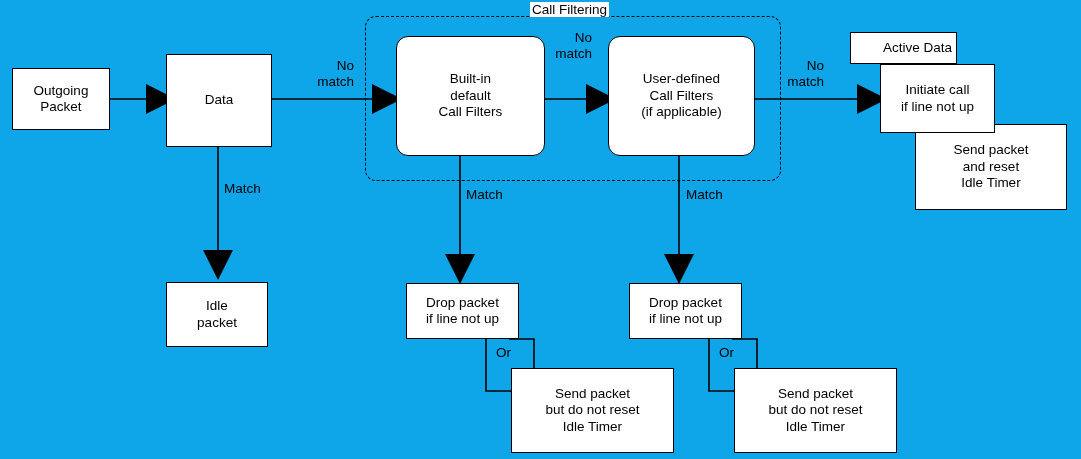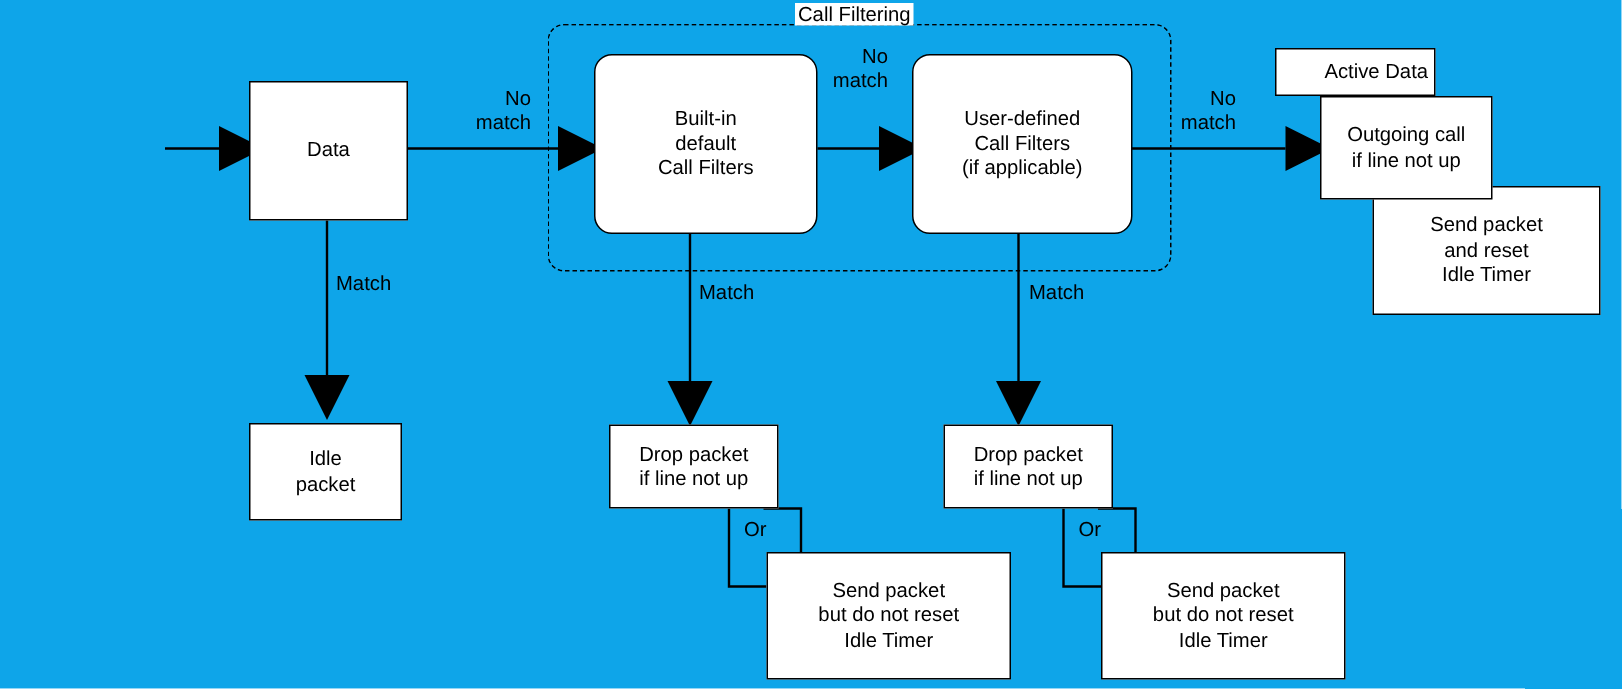--- a/index.html
+++ b/index.html
@@ -112,34 +112,36 @@
       <path d="M 732,339 L 757,339 L 757,389"></path>
       <path d="M 709,339 L 709,391 L 734,391"></path>
 
       <path d="M 994,64 L 994,133"></path>
     </g>
   </svg>
 
   <div class="grp-dashed" style="left:365px; top:16px; width:416px; height:165px;"></div>
   <div class="grp-label" style="left:530px; top:2px;">Call Filtering</div>
 
+  <div class="node" style="left:12px; top:68px; width:98px; height:62px;">Outgoing
+Packet</div>
 
   <div class="node" style="left:166px; top:54px; width:106px; height:93px;">Data</div>
 
   <div class="node rounded" style="left:396px; top:36px; width:149px; height:120px;">Built-in
 default
 Call Filters</div>
 
   <div class="node rounded" style="left:608px; top:36px; width:147px; height:120px;">User-defined
 Call Filters
 (if applicable)</div>
 
   <div class="node" style="left:850px; top:32px; width:107px; height:32px; z-index:5;padding-left:28px;">Active Data</div>
 
-  <div class="node" style="left:880px; top:64px; width:115px; height:69px; z-index:4;">Outgoing call
+  <div class="node" style="left:880px; top:64px; width:115px; height:69px; z-index:4;">Initiate call
 if line not up</div>
 
   <div class="node" style="left:915px; top:124px; width:152px; height:86px; z-index:3;">Send packet
 and reset
 Idle Timer</div>
 
   <div class="node" style="left:166px; top:282px; width:102px; height:65px;">Idle
 packet</div>
 
   <div class="node" style="left:406px; top:283px; width:113px; height:56px; z-index:5;">Drop packet

